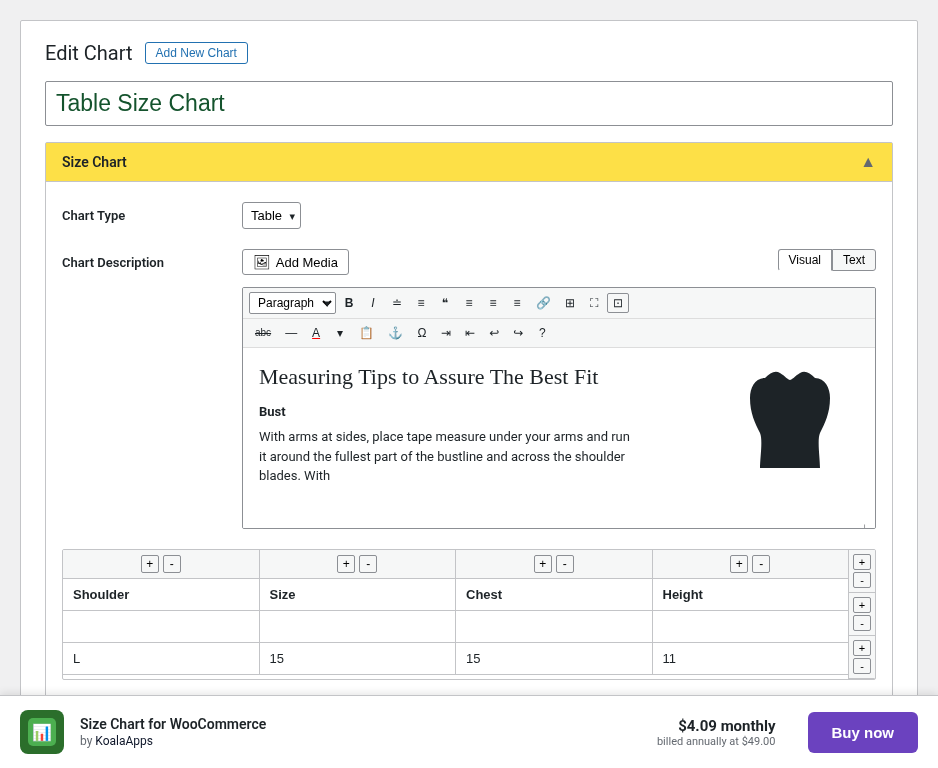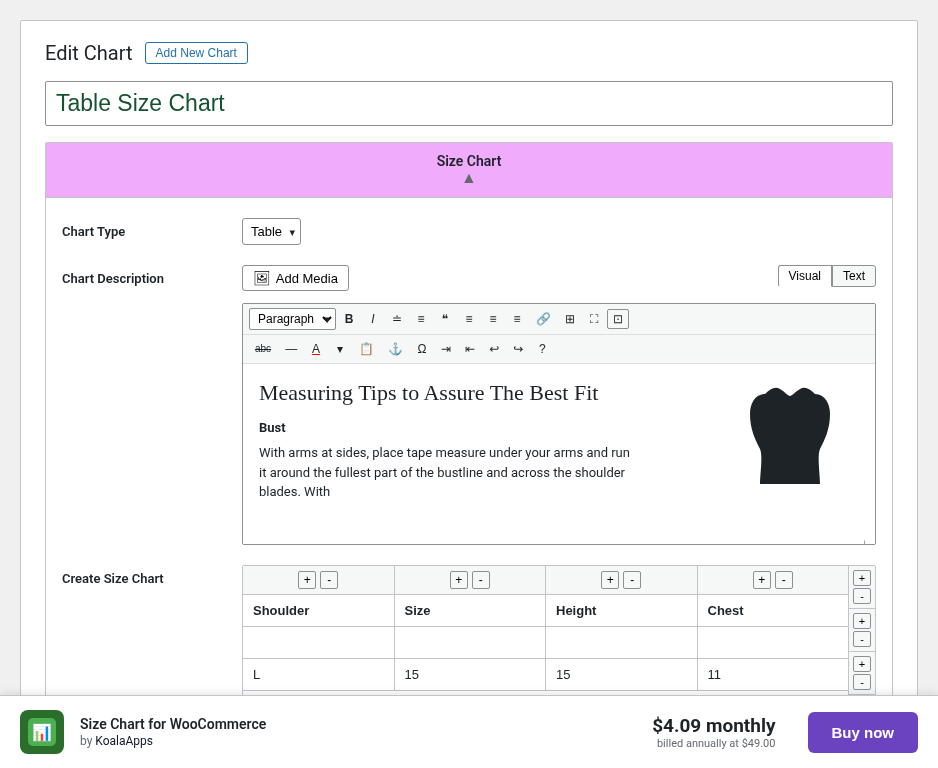--- a/index.html
+++ b/index.html
@@ -64,23 +64,22 @@
     .size-chart-panel {
       border: 1px solid #c3c4c7;
       border-radius: 2px;
     }
 
     .panel-header {
       display: flex;
       justify-content: space-between;
       align-items: center;
       padding: 10px 16px;
-      background: #f0abfc;
+      background: #fde047;
       border-bottom: 1px solid #c3c4c7;
-      flex-direction: column;
     }
 
     .panel-title {
       font-weight: 600;
       font-size: 14px;
     }
 
     .panel-toggle {
       background: none;
       border: none;
@@ -458,21 +457,21 @@
       text-decoration: none;
     }
 
     .ad-price {
       text-align: right;
       margin-right: 16px;
     }
 
     .ad-price-amount {
       font-weight: 700;
-      font-size: 19px;
+      font-size: 15px;
     }
 
     .ad-price-detail {
       font-size: 11px;
       color: #646970;
     }
 
     .buy-now-btn {
       background: #6b42bf;
       color: #fff;
@@ -582,21 +581,20 @@
                 </svg>
 
                 <span class="editor-resize-handle">⌞</span>
               </div>
             </div>
 
           </div>
         </div>
 
         <div class="form-row">
-          <div class="form-label">Create Size Chart</div>
           <div class="form-field">
             <div class="size-chart-table-wrapper">
 
               <div class="table-with-side">
                 <div class="table-main">
                   <div class="table-controls-row">
                     <div class="col-control">
                       <button class="col-control-btn">+</button>
                       <button class="col-control-btn">-</button>
                     </div>
@@ -615,24 +613,24 @@
                   </div>
 
                   <div class="table-header-row">
                     <div class="table-header-cell">
                       <input class="table-header-input" type="text" value="Shoulder" style="">
                     </div>
                     <div class="table-header-cell">
                       <input class="table-header-input" type="text" value="Size" style="">
                     </div>
                     <div class="table-header-cell">
+                      <input class="table-header-input" type="text" value="Chest" style="">
+                    </div>
+                    <div class="table-header-cell">
                       <input class="table-header-input" type="text" value="Height" style="">
-                    </div>
-                    <div class="table-header-cell">
-                      <input class="table-header-input" type="text" value="Chest" style="">
                     </div>
                   </div>
 
                   <div class="table-data-row">
                     <div class="table-data-cell">
                       <input class="table-data-input" type="text" value="" style="">
                     </div>
                     <div class="table-data-cell">
                       <input class="table-data-input" type="text" value="" style="">
                     </div>

